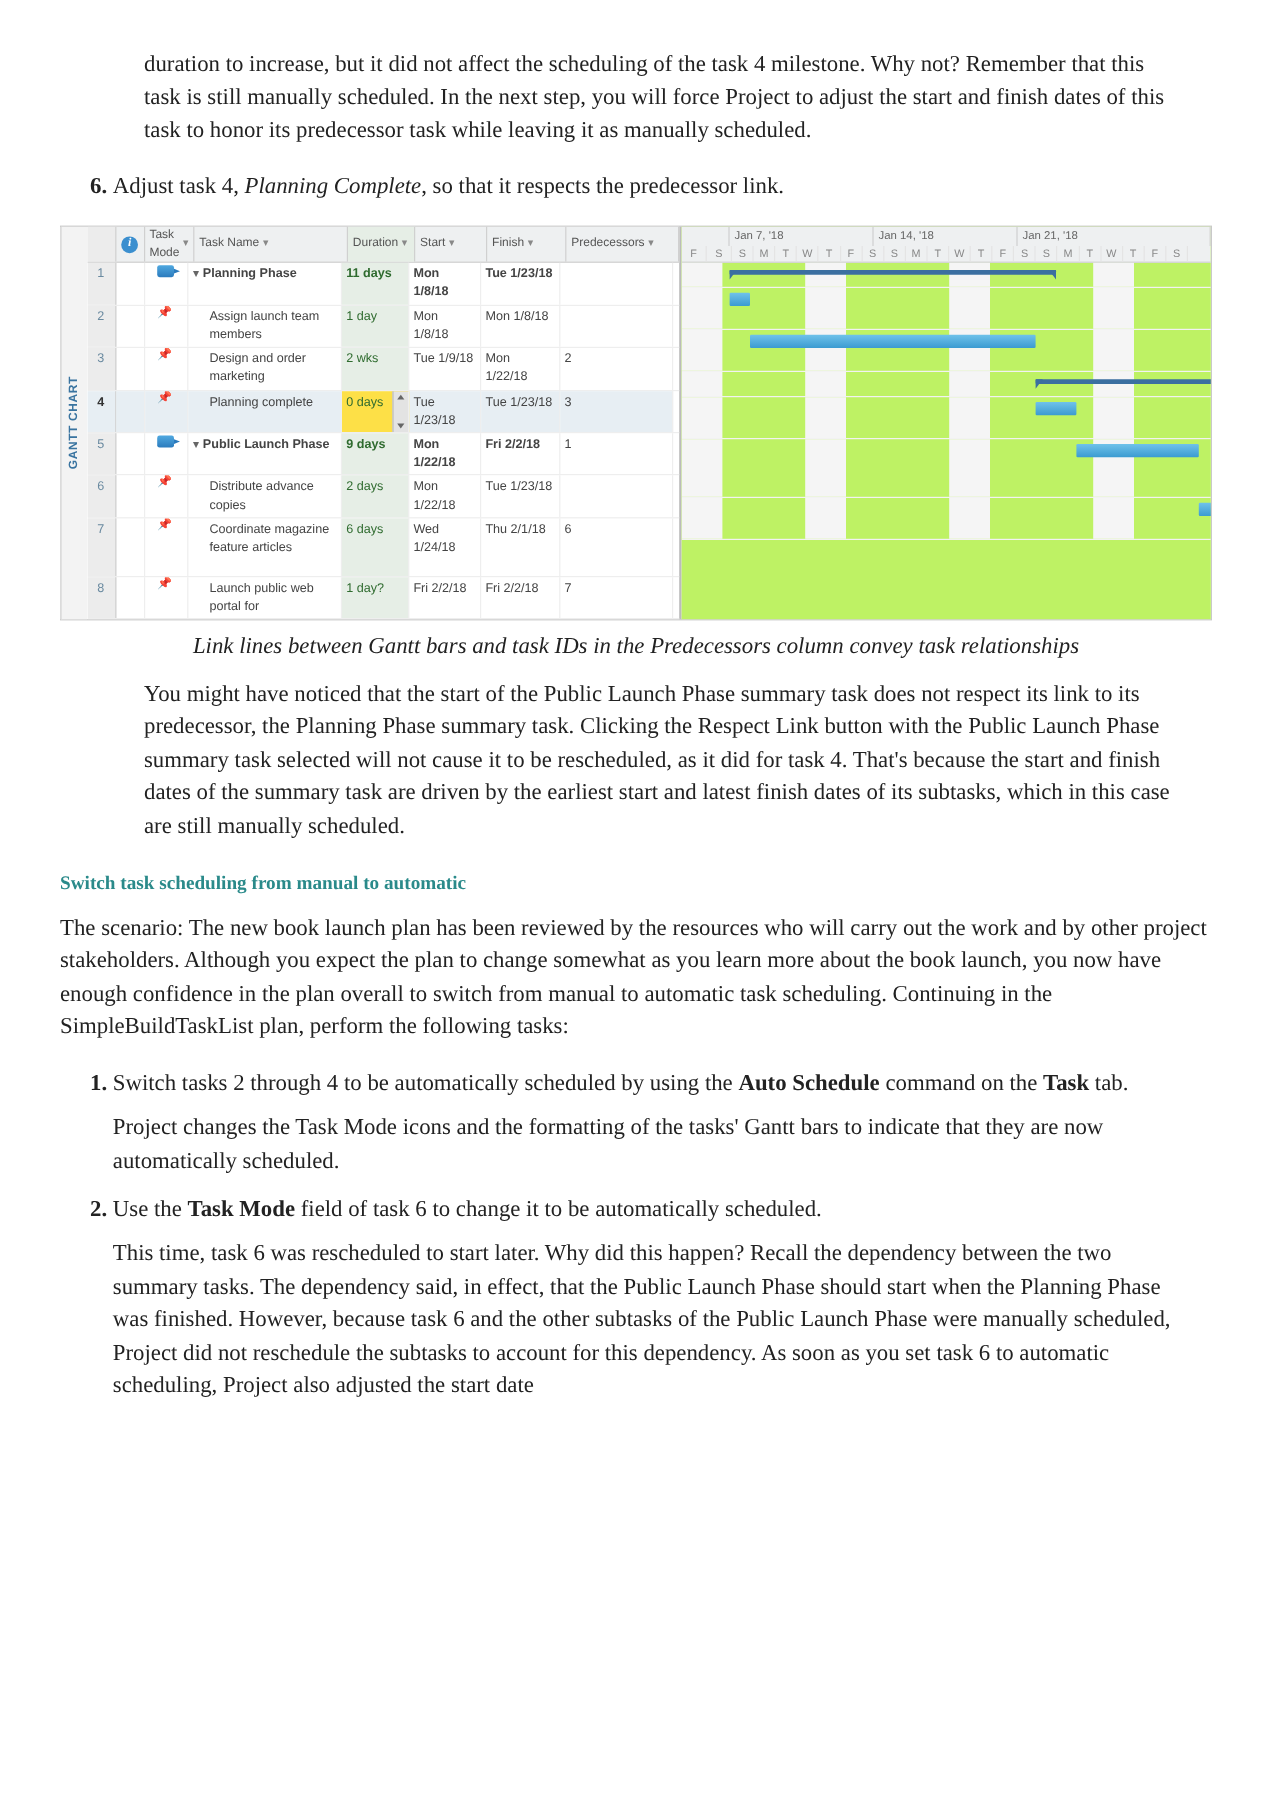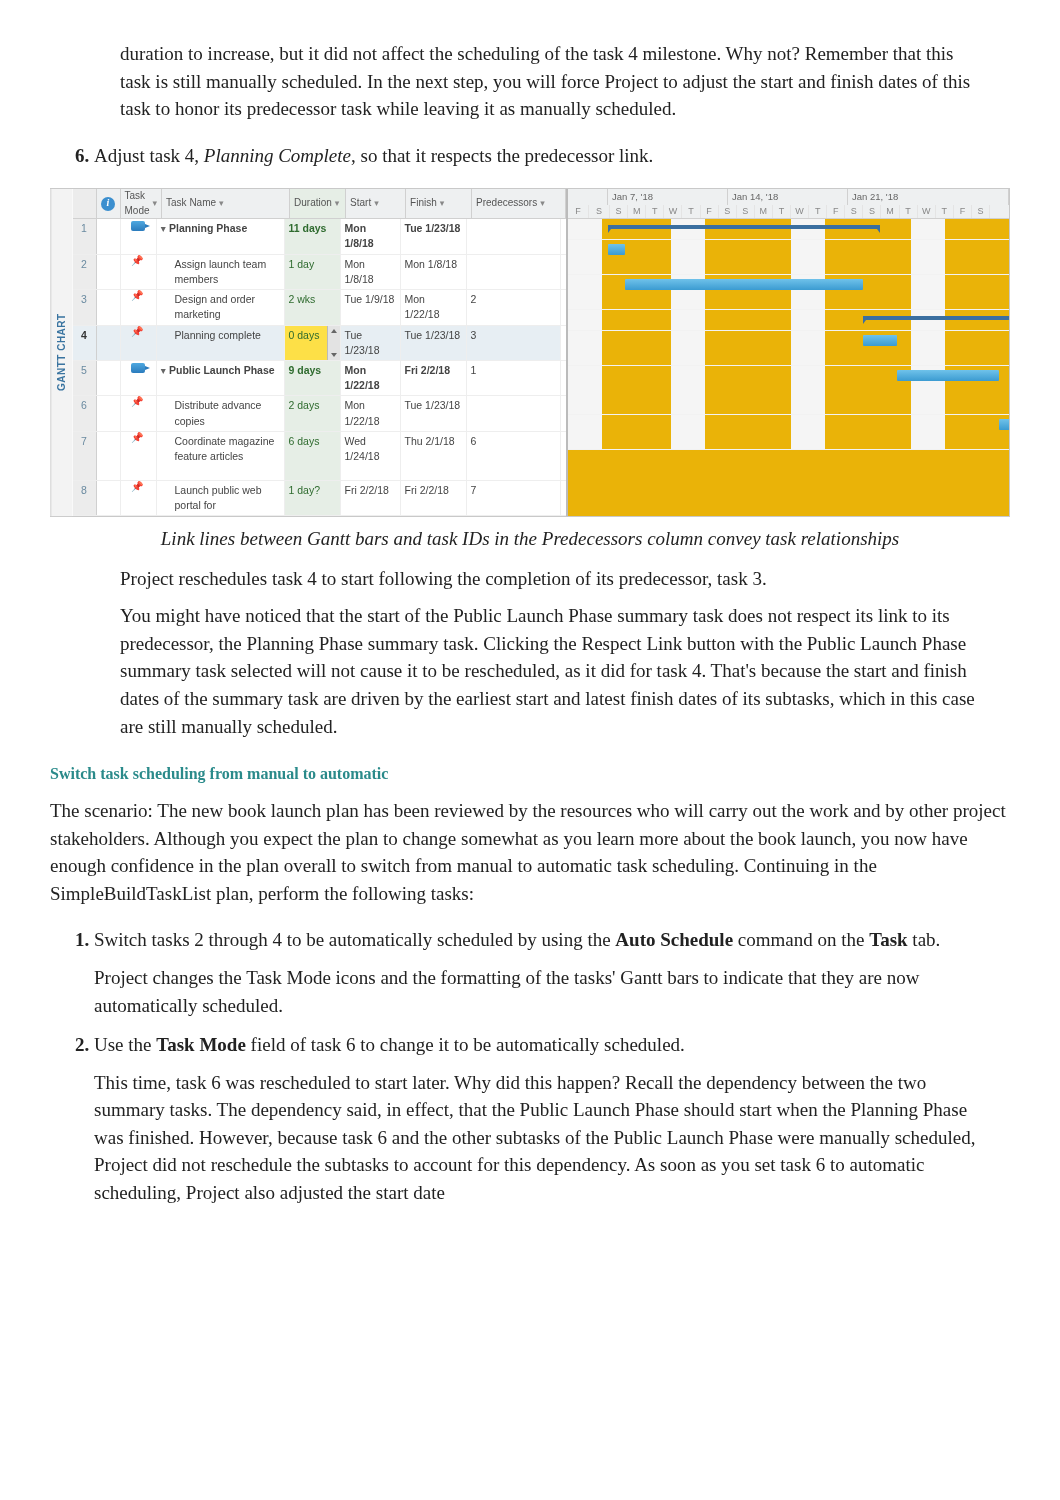--- a/index.html
+++ b/index.html
@@ -66,21 +66,21 @@
     font-size: 10px;
     letter-spacing: 0.5px;
     padding: 4px 3px;
     border-right: 1px solid #ddd;
     display: flex;
     align-items: center;
     justify-content: center;
   }
   .grid-area, .chart-area { display: flex; flex-direction: column; }
   .grid-area { flex: 0 0 488px; border-right: 2px solid #bbb; }
-  .chart-area { flex: 1; overflow: hidden; background: #eab308; }
+  .chart-area { flex: 1; overflow: hidden; background: #bef264; }
 
   .grid-header, .chart-header {
     display: flex;
     background: #eef0f1;
     border-bottom: 1px solid #d0d0d0;
     height: 30px;
     box-sizing: border-box;
   }
   .grid-header { align-items: stretch; }
   .grid-header .hcell {
@@ -469,21 +469,20 @@
             <div class="bar" style="left: 431px; width: 17px;"></div>
           </div>
         </div>
     </div>
   </div>
 </div>
 
 <div class="caption">Link lines between Gantt bars and task IDs in the Predecessors column convey task relationships</div>
 
 <div class="indent">
-  <p>Project reschedules task 4 to start following the completion of its predecessor, task 3.</p>
   <p>You might have noticed that the start of the Public Launch Phase summary task does not respect its link to its predecessor, the Planning Phase summary task. Clicking the Respect Link button with the Public Launch Phase summary task selected will not cause it to be rescheduled, as it did for task 4. That's because the start and finish dates of the summary task are driven by the earliest start and latest finish dates of its subtasks, which in this case are still manually scheduled.</p>
 </div>
 
 <h2 class="section">Switch task scheduling from manual to automatic</h2>
 
 <p>The scenario: The new book launch plan has been reviewed by the resources who will carry out the work and by other project stakeholders. Although you expect the plan to change somewhat as you learn more about the book launch, you now have enough confidence in the plan overall to switch from manual to automatic task scheduling. Continuing in the SimpleBuildTaskList plan, perform the following tasks:</p>
 
 <ol class="steps" start="1">
   <li>
     <span>Switch tasks 2 through 4 to be automatically scheduled by using the </span><b>Auto Schedule</b><span> command on the </span><b>Task</b><span> tab.</span>

